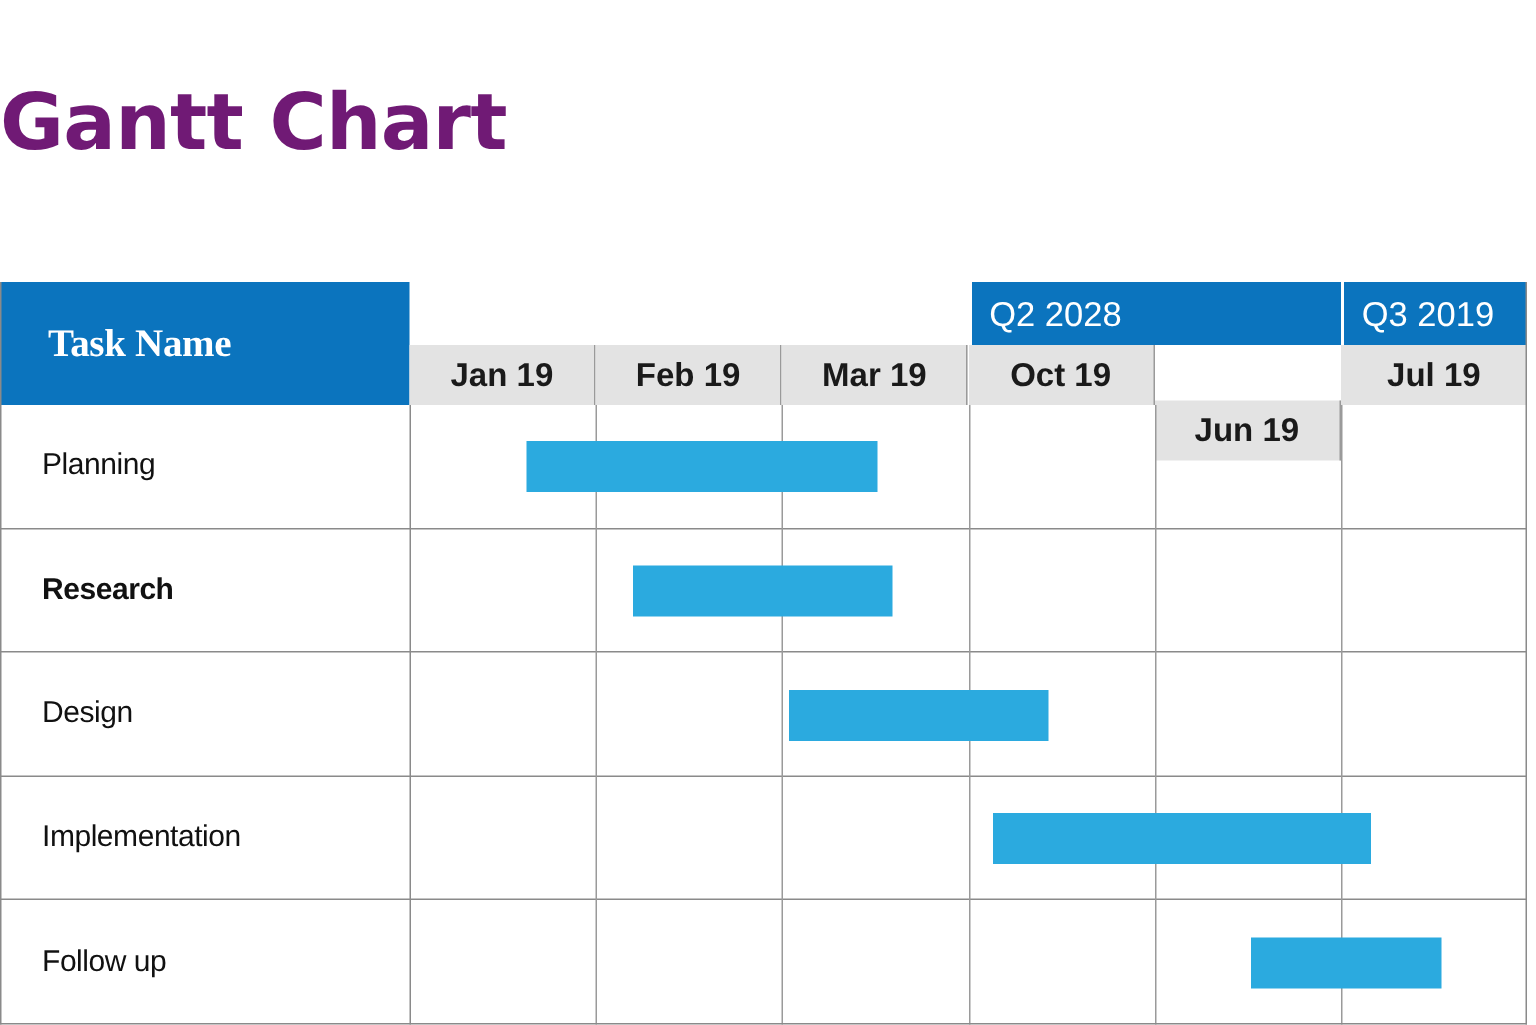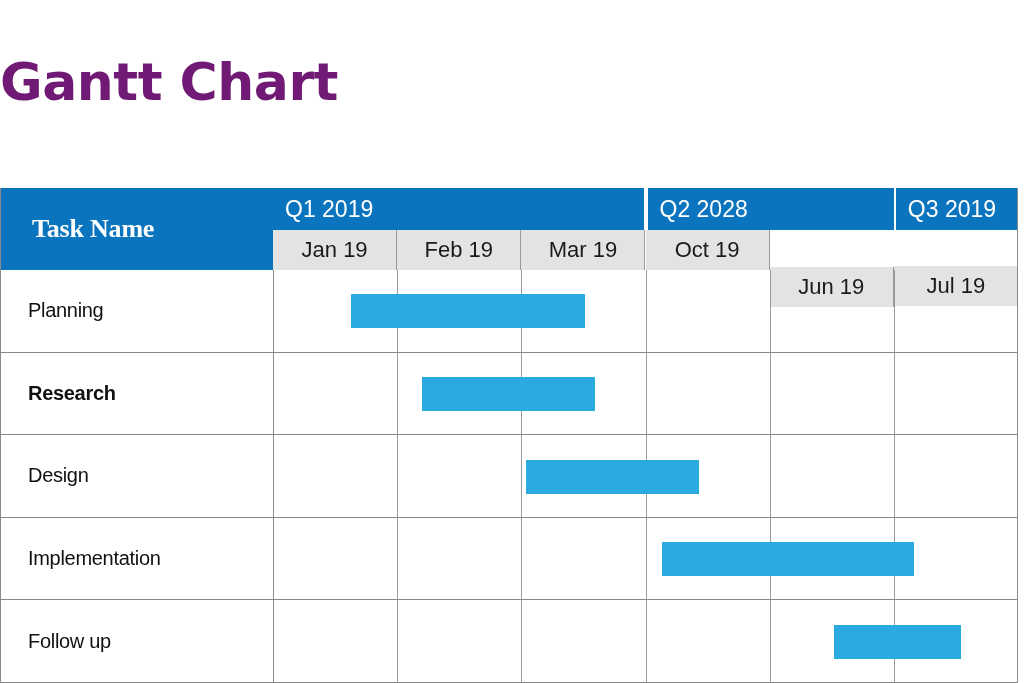--- a/index.html
+++ b/index.html
@@ -86,20 +86,21 @@
     padding-left: 12px;
     font-family: "Liberation Sans", sans-serif;
   }
 
   .month-row {
     position: absolute;
     left: 273px;
     top: 42px;
     width: 745px;
     height: 40px;
+    font-weight: bold;
   }
   .month-cell {
     position: absolute;
     top: 0;
     height: 40px;
     background: #E3E3E3;
     color: #1a1a1a;
     font-size: 22px;
     display: flex;
     align-items: center;
@@ -188,23 +189,20 @@
 
 <div id="gantt">
 
   <div class="header-band">
 
     <div class="task-name-cell">
       <span>Task Name</span>
     </div>
 
     <div class="quarter-row">
-        <div class="quarter-cell" style="left: 0px; width: 370.5px;">
-          <span>Q1 2019</span>
-        </div>
         <div class="quarter-cell" style="left: 374.5px; width: 246.333px;">
           <span>Q2 2028</span>
         </div>
         <div class="quarter-cell" style="left: 622.833px; width: 122.167px;">
           <span>Q3 2019</span>
         </div>
       </div>
     <div class="month-row">
         <div class="month-cell" style="left: 0px; width: 124.167px;">
           <span>Jan 19</span>
@@ -214,21 +212,21 @@
         </div>
         <div class="month-cell" style="left: 248.333px; width: 124.167px;">
           <span>Mar 19</span>
         </div>
         <div class="month-cell" style="left: 372.5px; width: 124.167px;">
           <span>Oct 19</span>
         </div>
         <div class="month-cell" style="left: 496.667px; width: 124.167px; margin-top: 37px;">
           <span>Jun 19</span>
         </div>
-        <div class="month-cell last" style="left: 620.833px; width: 124.167px; margin-top: 36px;">
+        <div class="month-cell last" style="left: 620.833px; width: 124.167px;">
           <span>Jul 19</span>
         </div>
       </div>
 
   </div>
 
   <div class="body-area">
       <div class="row" style="top: 0px; height: 82.6px;">
         <div class="row-label">Planning</div>
       </div>

